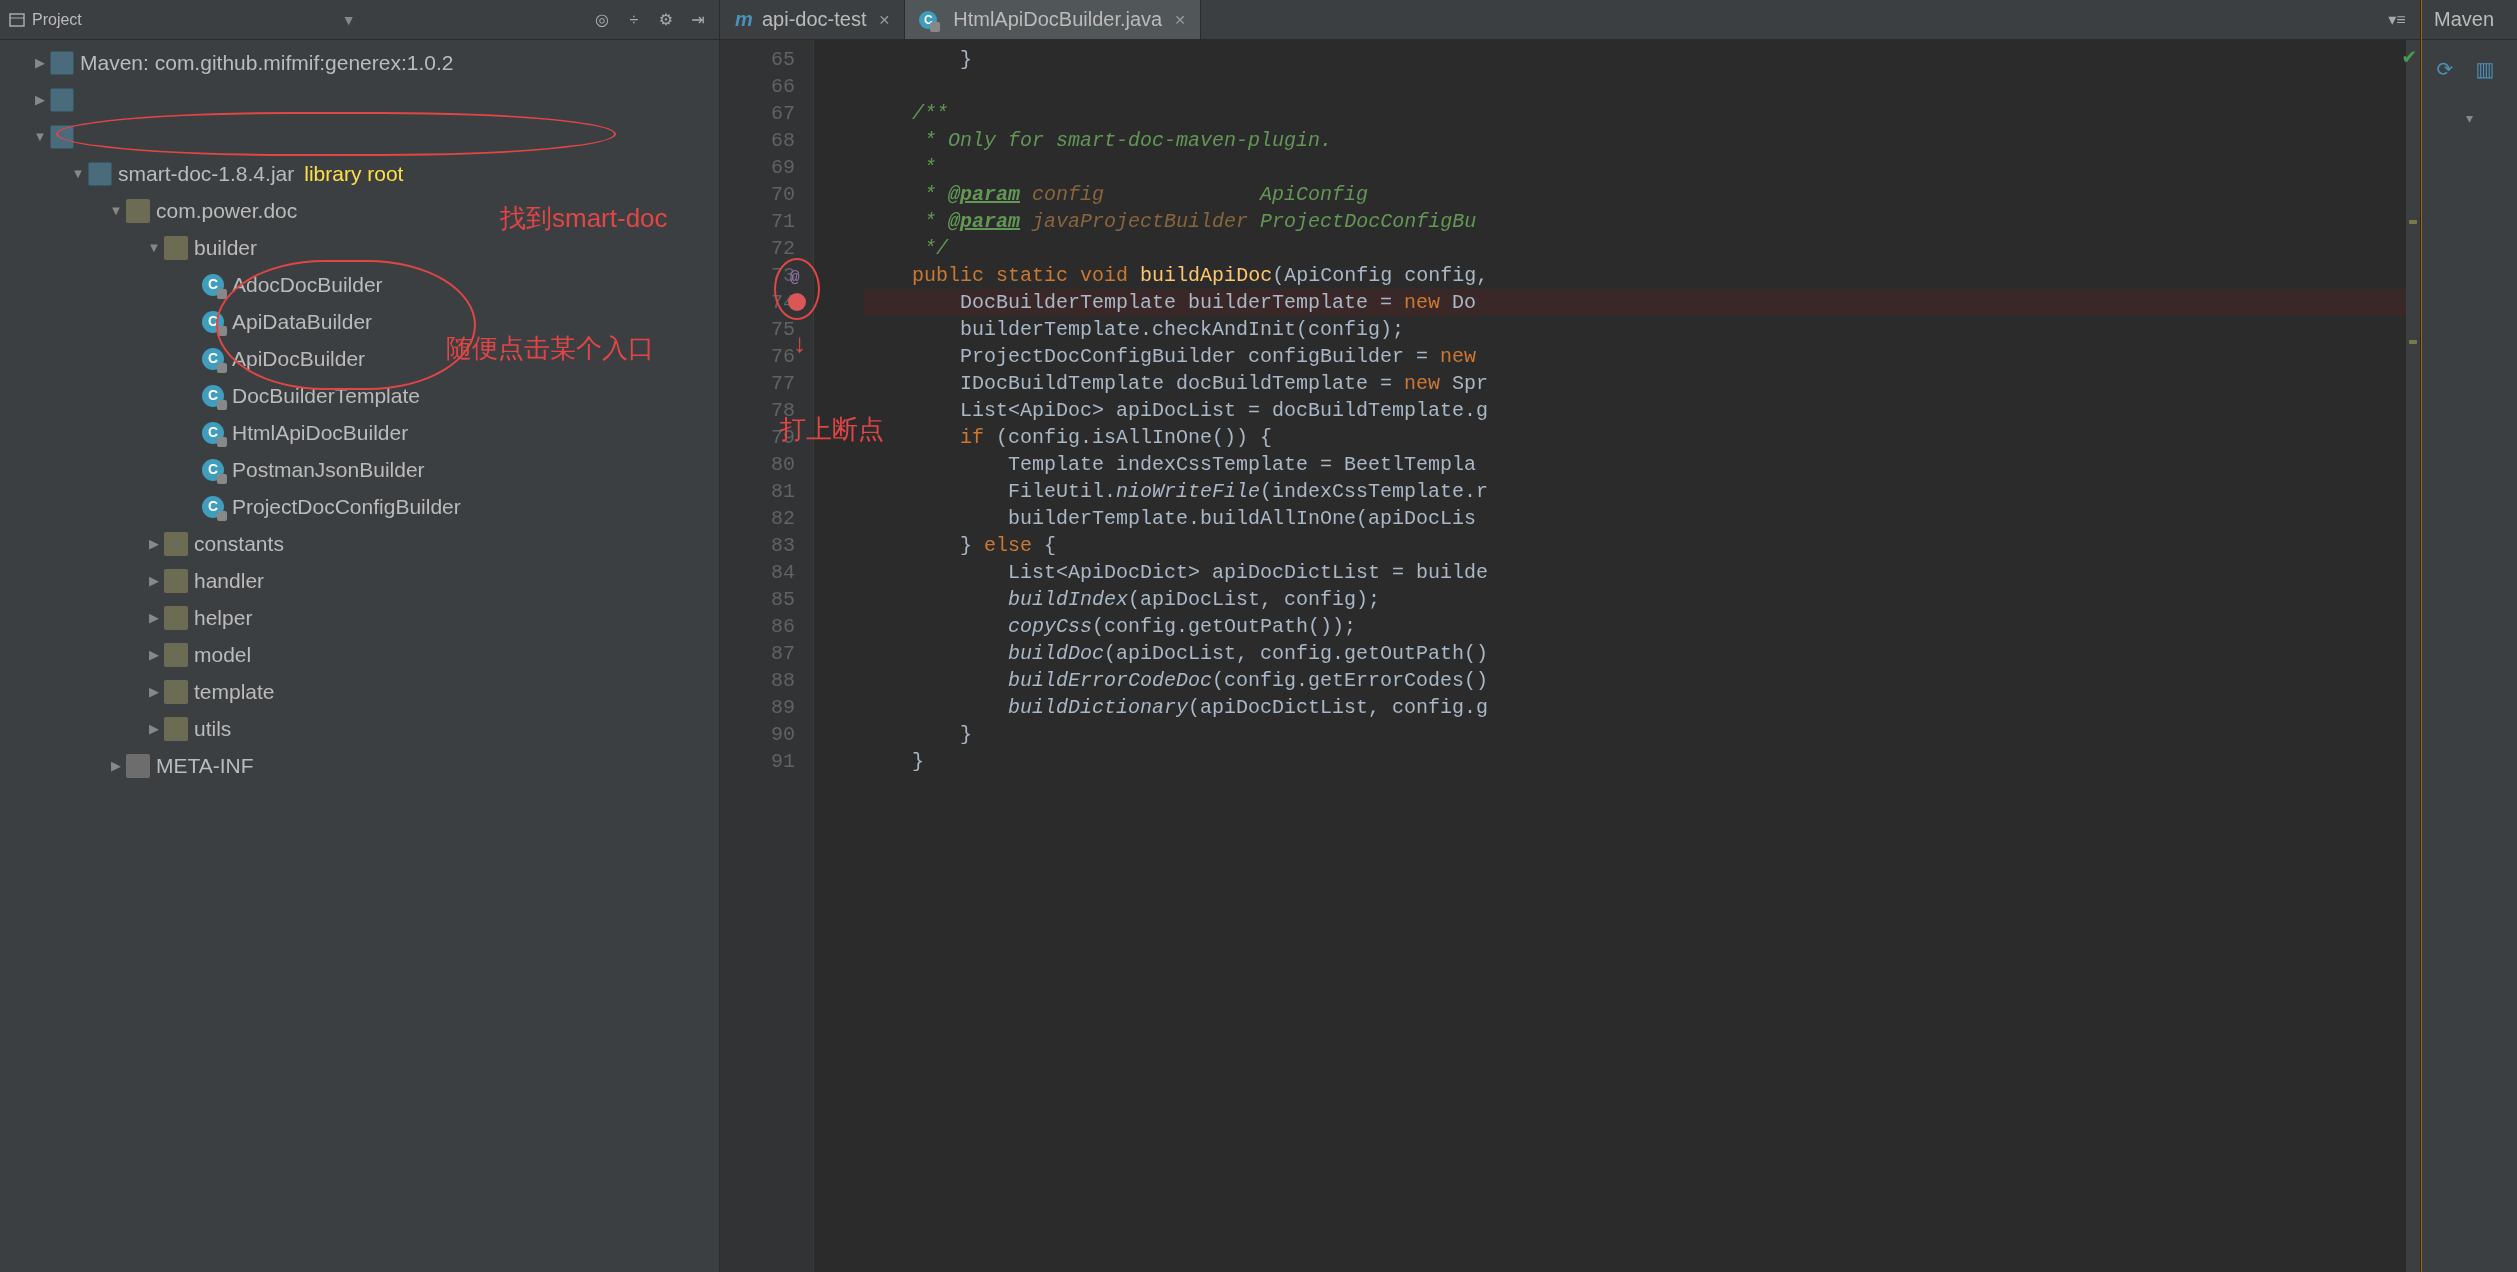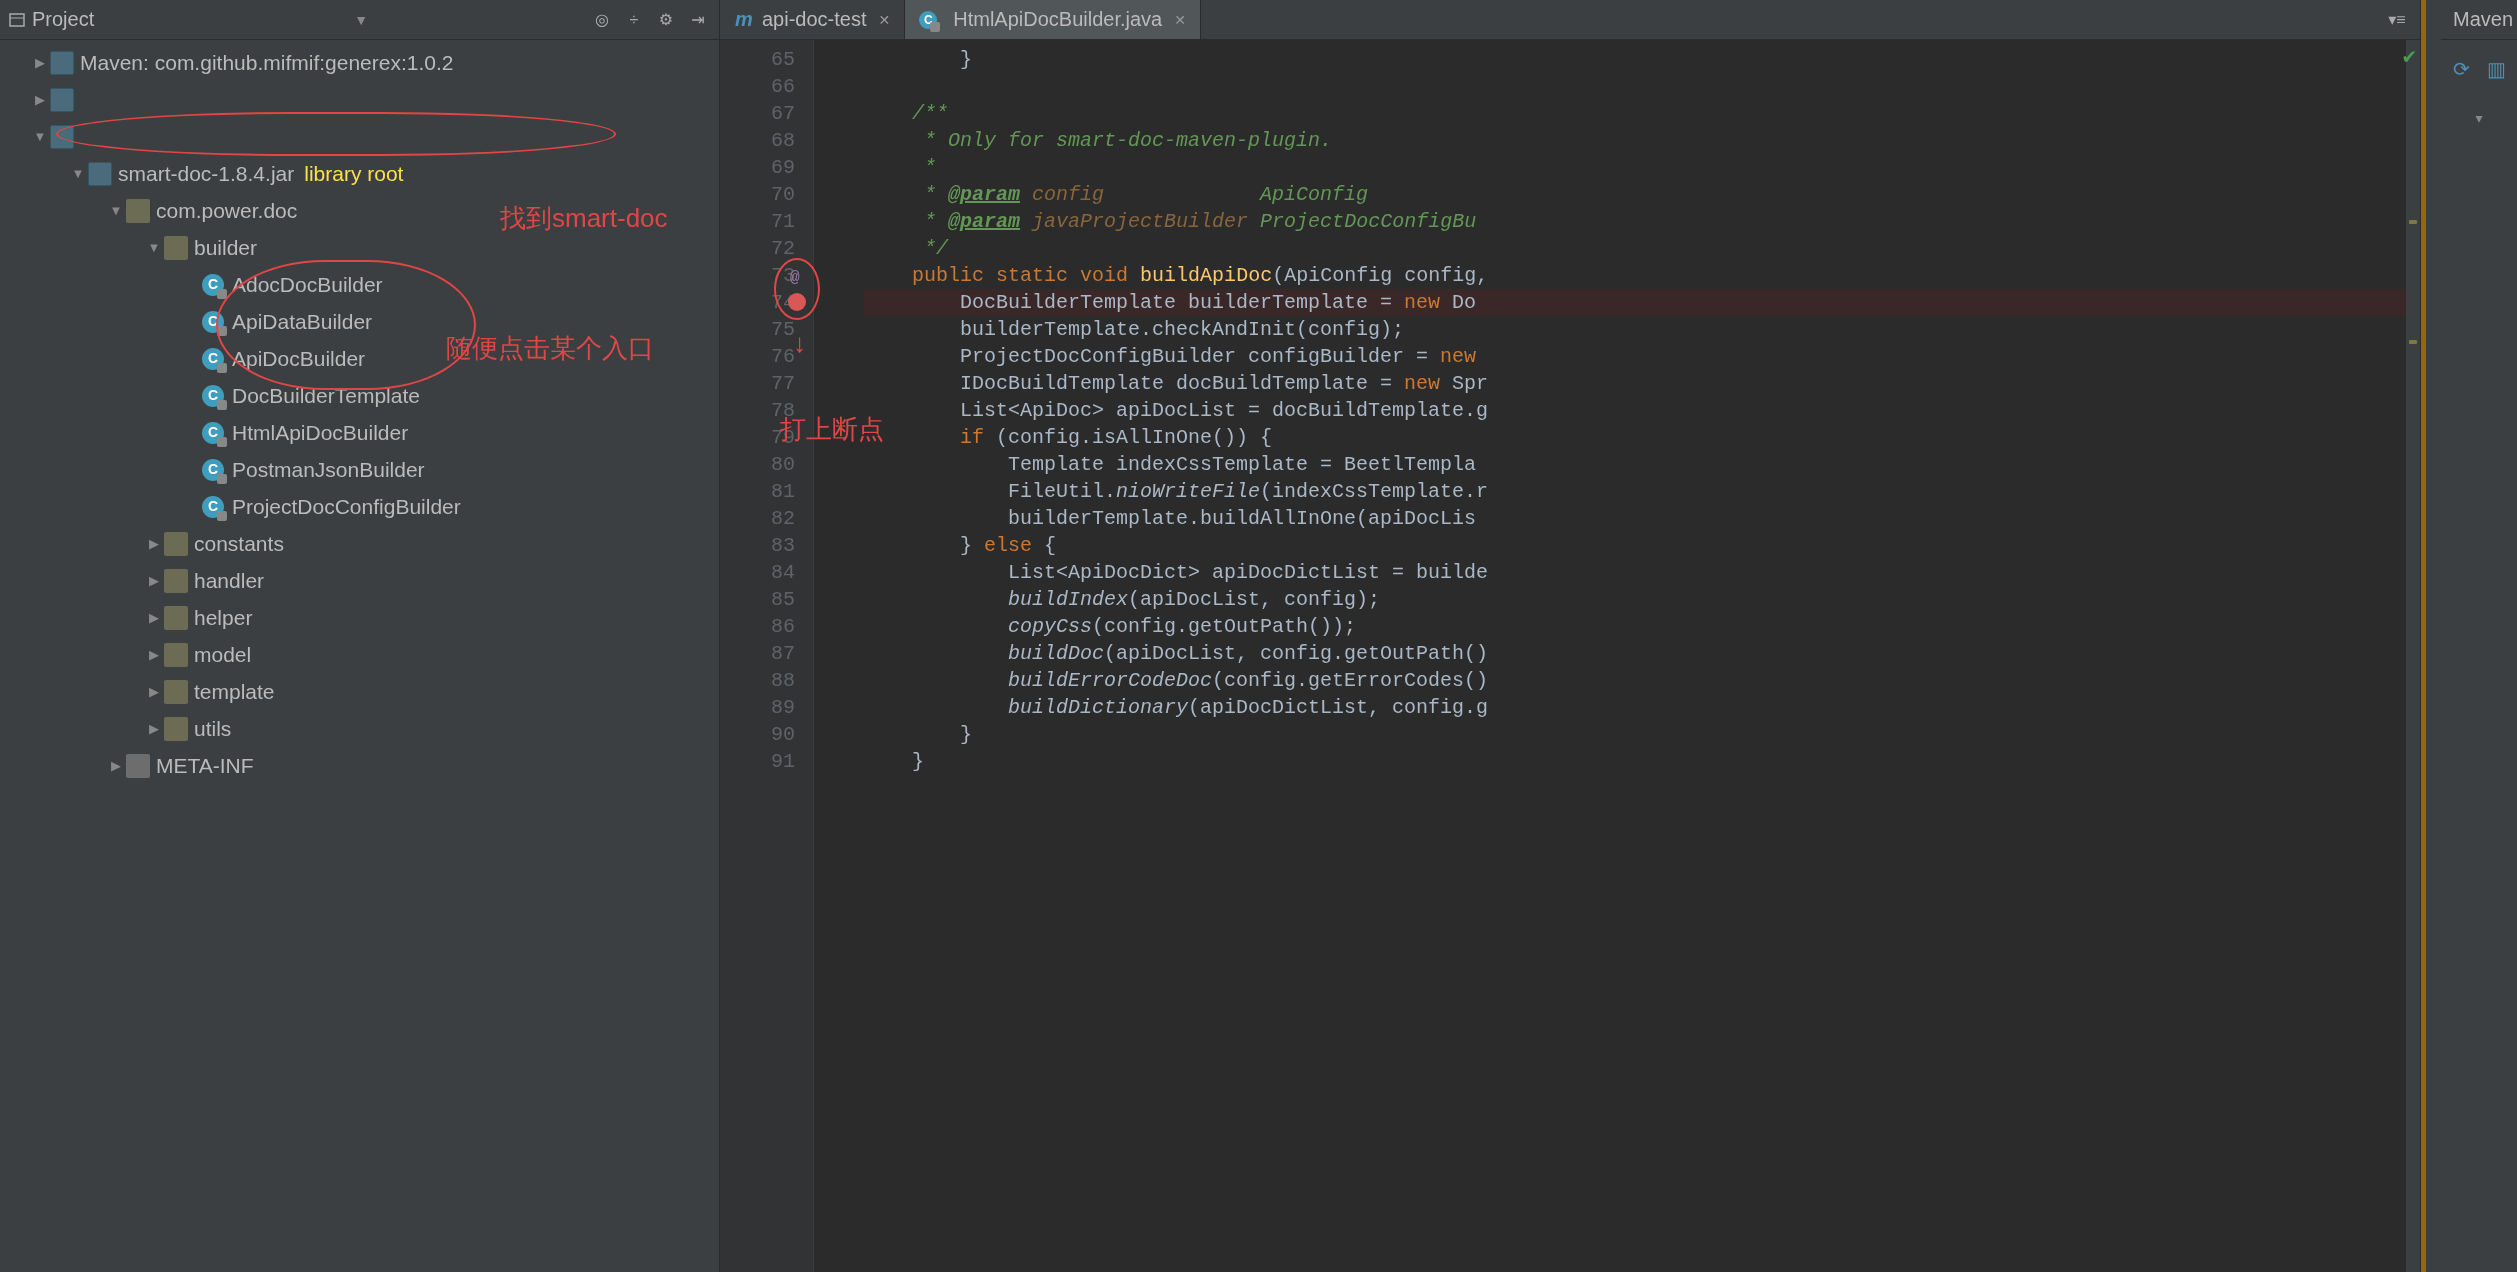--- a/index.html
+++ b/index.html
@@ -30,21 +30,21 @@
     border-bottom: 1px solid #2b2b2b;
     background: #3c3f41;
   }
   .project-toolbar .title-icon {
     width: 18px; height: 18px;
     margin-right: 6px;
     display: inline-flex; align-items: center; justify-content: center;
   }
   .project-toolbar .title {
     color: #bbbbbb;
-    font-size: 20px;
+    font-size: 16px;
     flex: 0 0 auto;
   }
   .project-toolbar .spacer { flex: 1; }
   .project-toolbar .dropdown-arrow {
     color: #888;
     font-size: 14px;
     margin-left: 260px;
   }
   .project-toolbar .toolbar-icons {
     display: flex;
@@ -259,22 +259,21 @@
     position:absolute;
     color:#e04646;
     font-size:26px;
     pointer-events:none;
   }
 
   
   .maven-panel {
     width: 96px;
     background: #3c3f41;
-    border-left: 5px solid #a16207;
-    padding-left: 15px;
+    border-left: 1px solid #a16207;
   }
   .maven-title {
     height: 40px;
     display:flex; align-items:center;
     padding-left:12px;
     border-bottom:1px solid #2b2b2b;
     color:#bbbbbb;
     font-size:20px;
   }
   .maven-tools {

